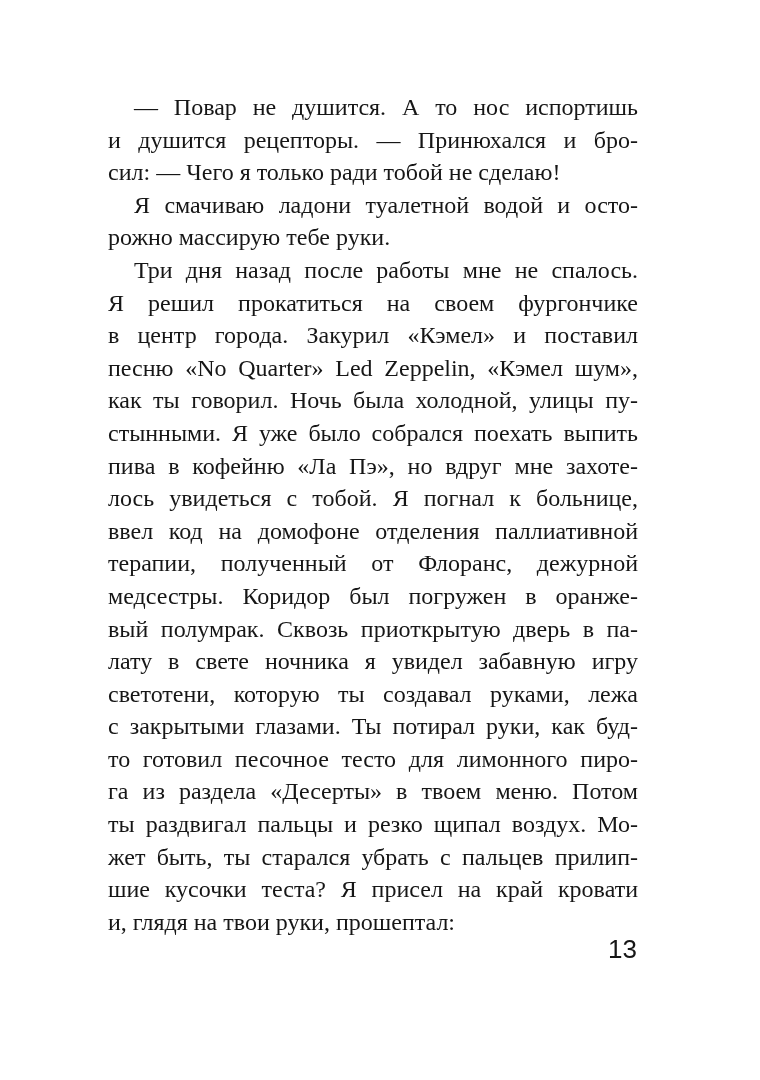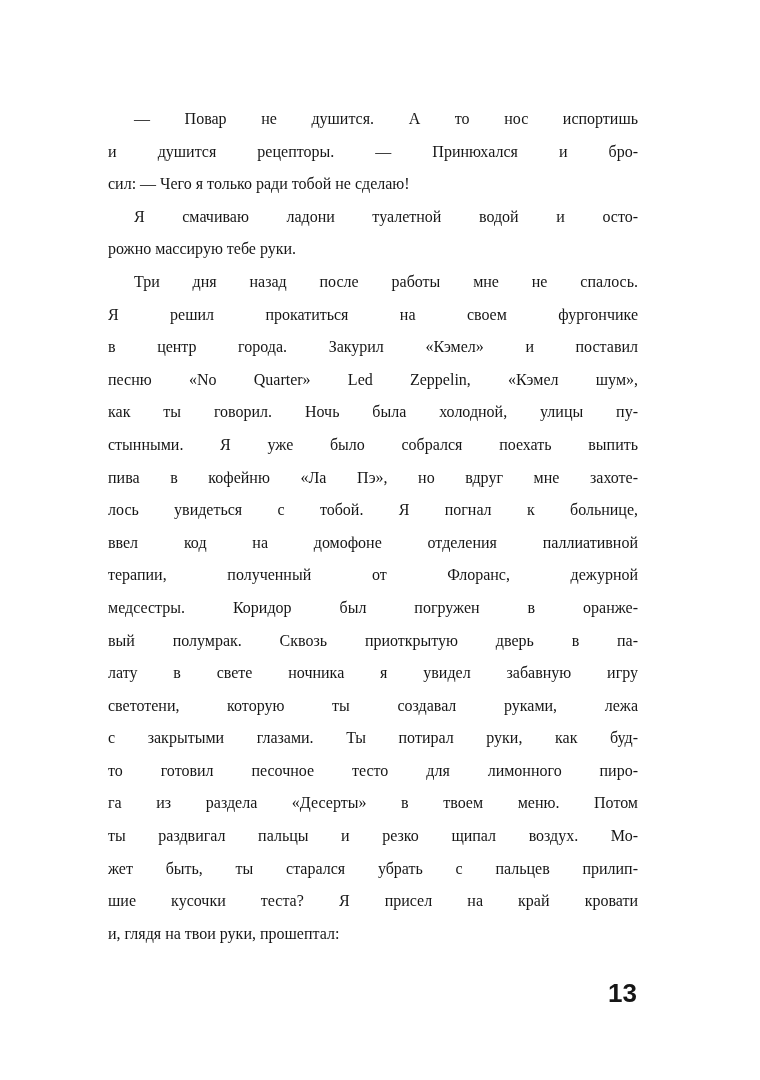--- a/index.html
+++ b/index.html
@@ -12,49 +12,48 @@
   }
   .book-page {
     position: relative;
     width: 760px;
     height: 1080px;
     background: #ffffff;
   }
   .text-block {
     position: absolute;
     left: 108px;
-    top: 103px;
+    top: 91px;
     width: 530px;
     font-family: "Liberation Serif", "DejaVu Serif", serif;
-    font-size: 16px;
+    font-size: 24px;
     line-height: 32.6px;
     color: #161616;
     text-rendering: optimizeLegibility;
   }
   .text-block .line {
     text-align: justify;
     text-align-last: justify;
     text-justify: inter-word;
     white-space: normal;
   }
   .text-block .line.first {
     text-indent: 26px;
   }
   .text-block .line.last {
     text-align-last: left;
   }
   .folio {
     position: absolute;
-    top: 980px;
+    top: 936px;
     right: 123px;
     font-family: "Liberation Sans", "DejaVu Sans", sans-serif;
     font-size: 26px;
     line-height: 26px;
     color: #161616;
-    font-weight: bold;
   }
 </style>
 </head>
 <body>
 
 <div class="book-page">
   <div class="text-block" id="text-block">
       <div class="line first">— Повар не душится. А то нос испортишь</div>
       <div class="line">и душится рецепторы. — Принюхался и бро-</div>
       <div class="line last">сил: — Чего я только ради тобой не сделаю!</div>

